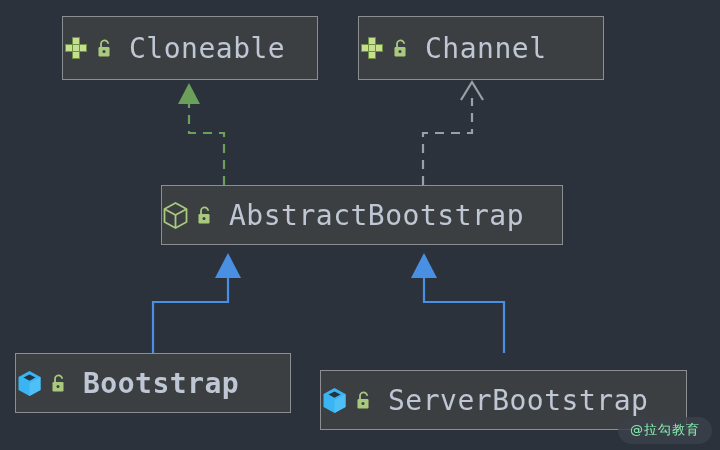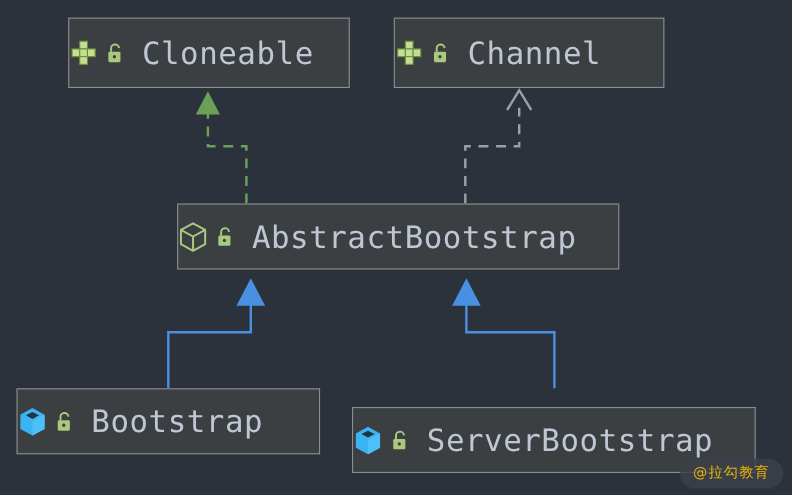--- a/index.html
+++ b/index.html
@@ -53,21 +53,21 @@
   }
   .node-inner {
     display: flex;
     align-items: center;
   }
   #watermark {
     position: absolute;
     right: 8px;
     bottom: 6px;
     background: rgba(58,65,74,0.82);
-    color: #eab308;
+    color: #86efac;
     font-size: 13px;
     padding: 4px 12px 5px 12px;
     border-radius: 14px;
     font-family: "DejaVu Sans", "Liberation Sans", sans-serif;
     letter-spacing: 1px;
     z-index: 3;
   }
 </style>
 </head>
 <body>
@@ -164,21 +164,21 @@
         <svg width="17" height="21" viewBox="0 0 17 21" xmlns="http://www.w3.org/2000/svg">
           <path d="M5 9 V6.2 A3.6 3.6 0 0 1 12.2 5.8" fill="none" stroke="#a9c97e" stroke-width="1.8"></path>
           <rect x="2.5" y="9" width="11" height="9.5" rx="1.2" fill="#a9c97e"></rect>
           <circle cx="8" cy="13.6" r="1.5" fill="#3c3f41"></circle>
         </svg>
       </span>
       <span class="node-label">AbstractBootstrap</span>
     </div>
   </div>
 
-  <div class="node" style="left:15px; top:353px; width:276px; height:60px;">
+  <div class="node" style="left:15px; top:353px; width:276px; height:60px;font-weight:bold;">
     <div class="node-inner">
       <span class="node-icon">
         <svg width="27" height="29" viewBox="0 0 27 29" xmlns="http://www.w3.org/2000/svg">
           <path d="M13.5 2 L24.5 8 L24.5 21 L13.5 27 L2.5 21 L2.5 8 Z" fill="#3ab4f2"></path>
           <path d="M13.5 14 L24.5 8 L24.5 21 L13.5 27 Z" fill="#4ec0f7"></path>
           <path d="M13.5 5.5 L19.5 8.6 L13.5 11.8 L7.5 8.6 Z" fill="#23333f"></path>
         </svg>
       </span>
       <span class="node-lock">
         <svg width="17" height="21" viewBox="0 0 17 21" xmlns="http://www.w3.org/2000/svg">

